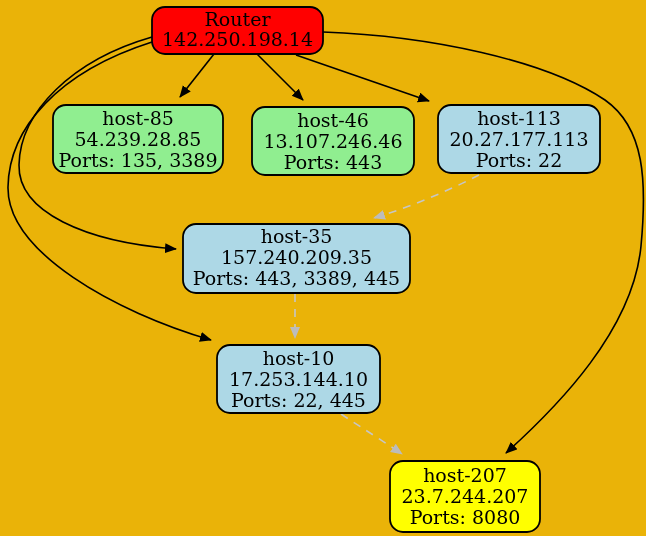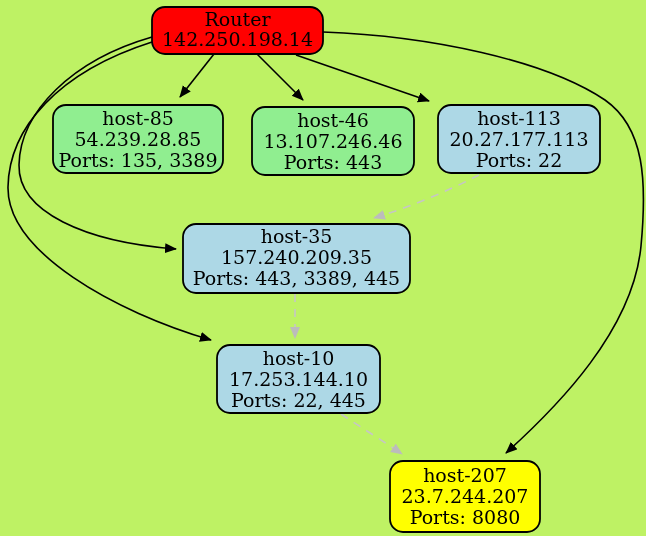--- a/index.html
+++ b/index.html
@@ -3,21 +3,21 @@
 <meta charset="utf-8">
 <style>
   html, body {
     margin: 0;
     padding: 0;
     background: #ffffff;
   }
   .canvas-wrap {
     width: 646px;
     height: 536px;
-    background: #bef264;
+    background: #eab308;
     position: relative;
     overflow: hidden;
   }
   svg {
     display: block;
   }
   .node-rect {
     stroke: #000000;
     stroke-width: 1.8;
   }

